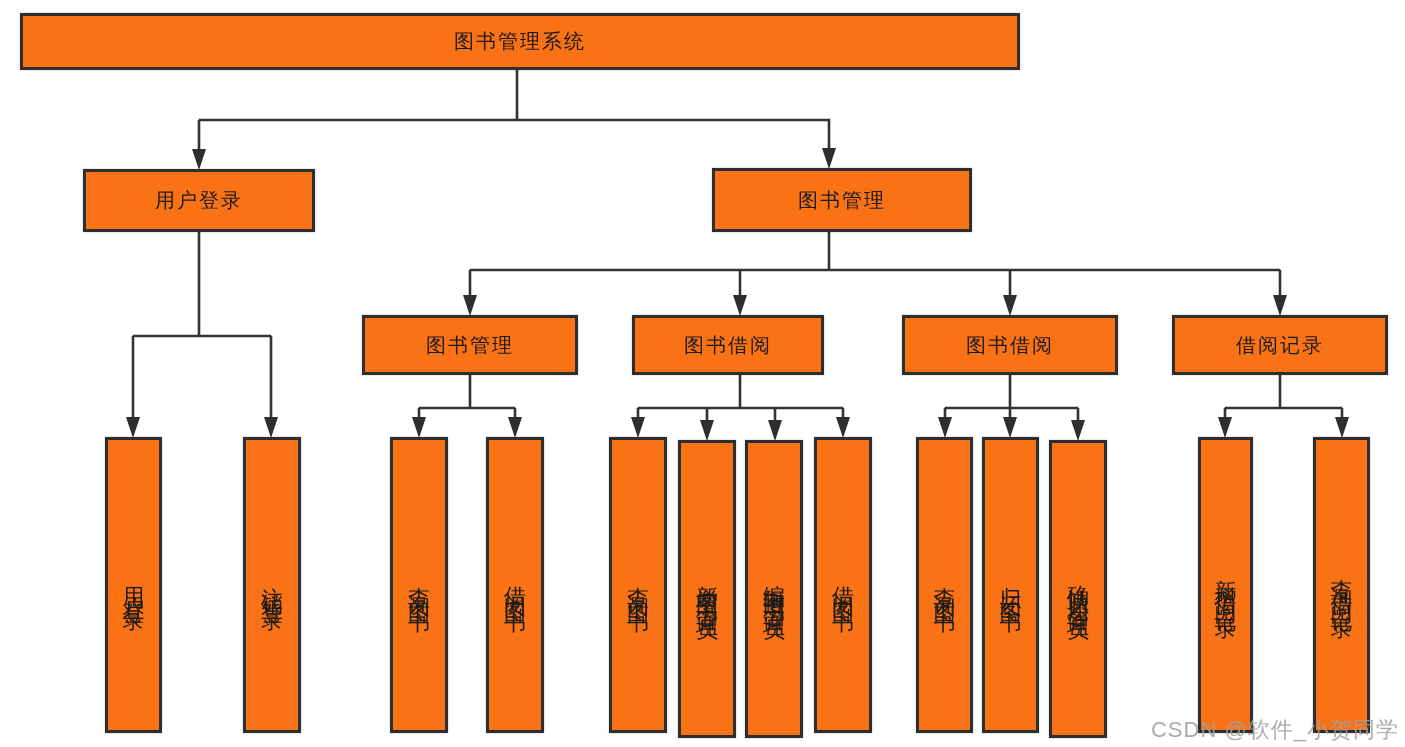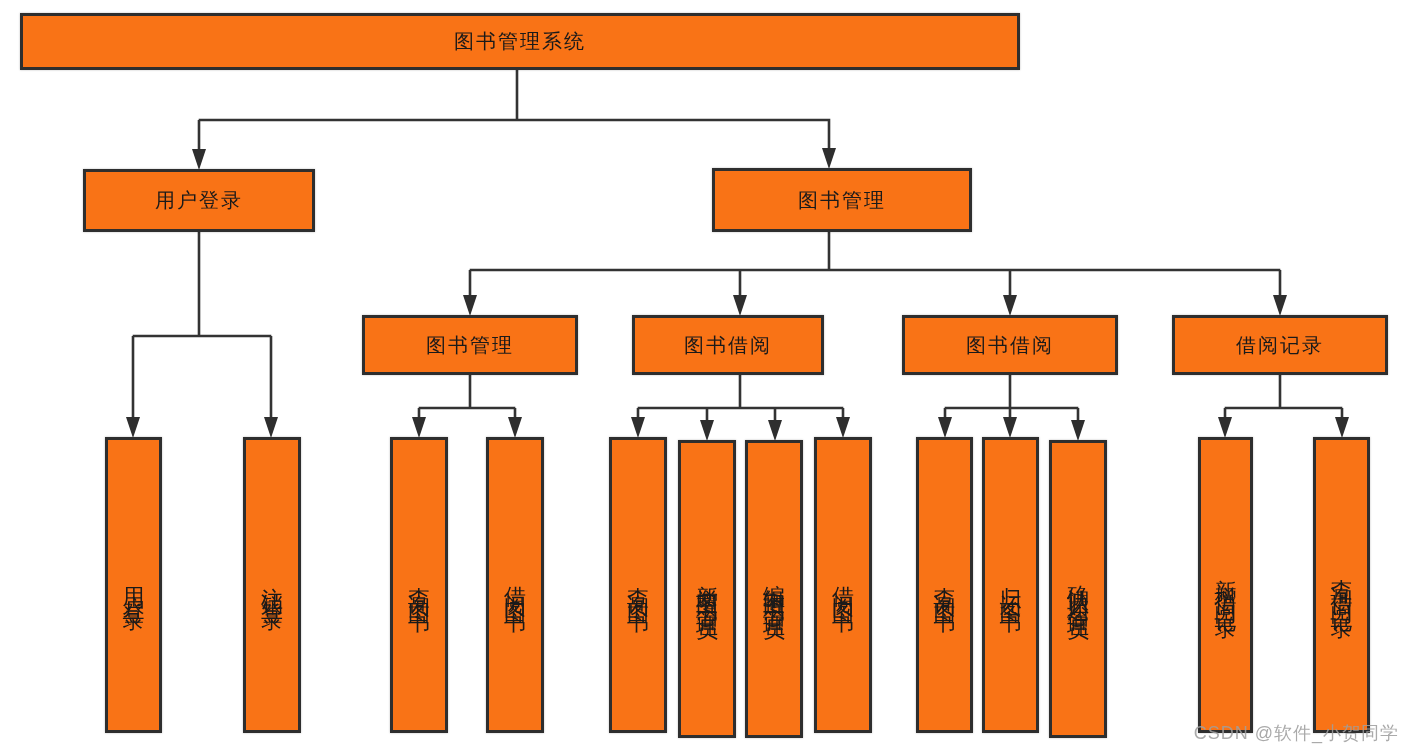--- a/index.html
+++ b/index.html
@@ -20,21 +20,21 @@
   .hbox{font-size:20px;letter-spacing:2px;}
   .root{font-size:20px;}
   .vbox span{
     writing-mode:vertical-rl;text-orientation:mixed;
     font-size:22px;letter-spacing:8px;line-height:1;
     white-space:nowrap;
   }
   .vbox.tight span{letter-spacing:5px;}
   .watermark{
     position:absolute;right:6px;bottom:2px;z-index:3;
-    font-size:18px;color:rgba(158,158,158,0.88);
+    font-size:22px;color:rgba(158,158,158,0.88);
     letter-spacing:1px;white-space:nowrap;
   }
 </style>
 </head>
 <body>
 
 <div class="canvas">
 
   <svg class="wires" width="1405" height="747" viewBox="0 0 1405 747">
     <path class="line" d="

